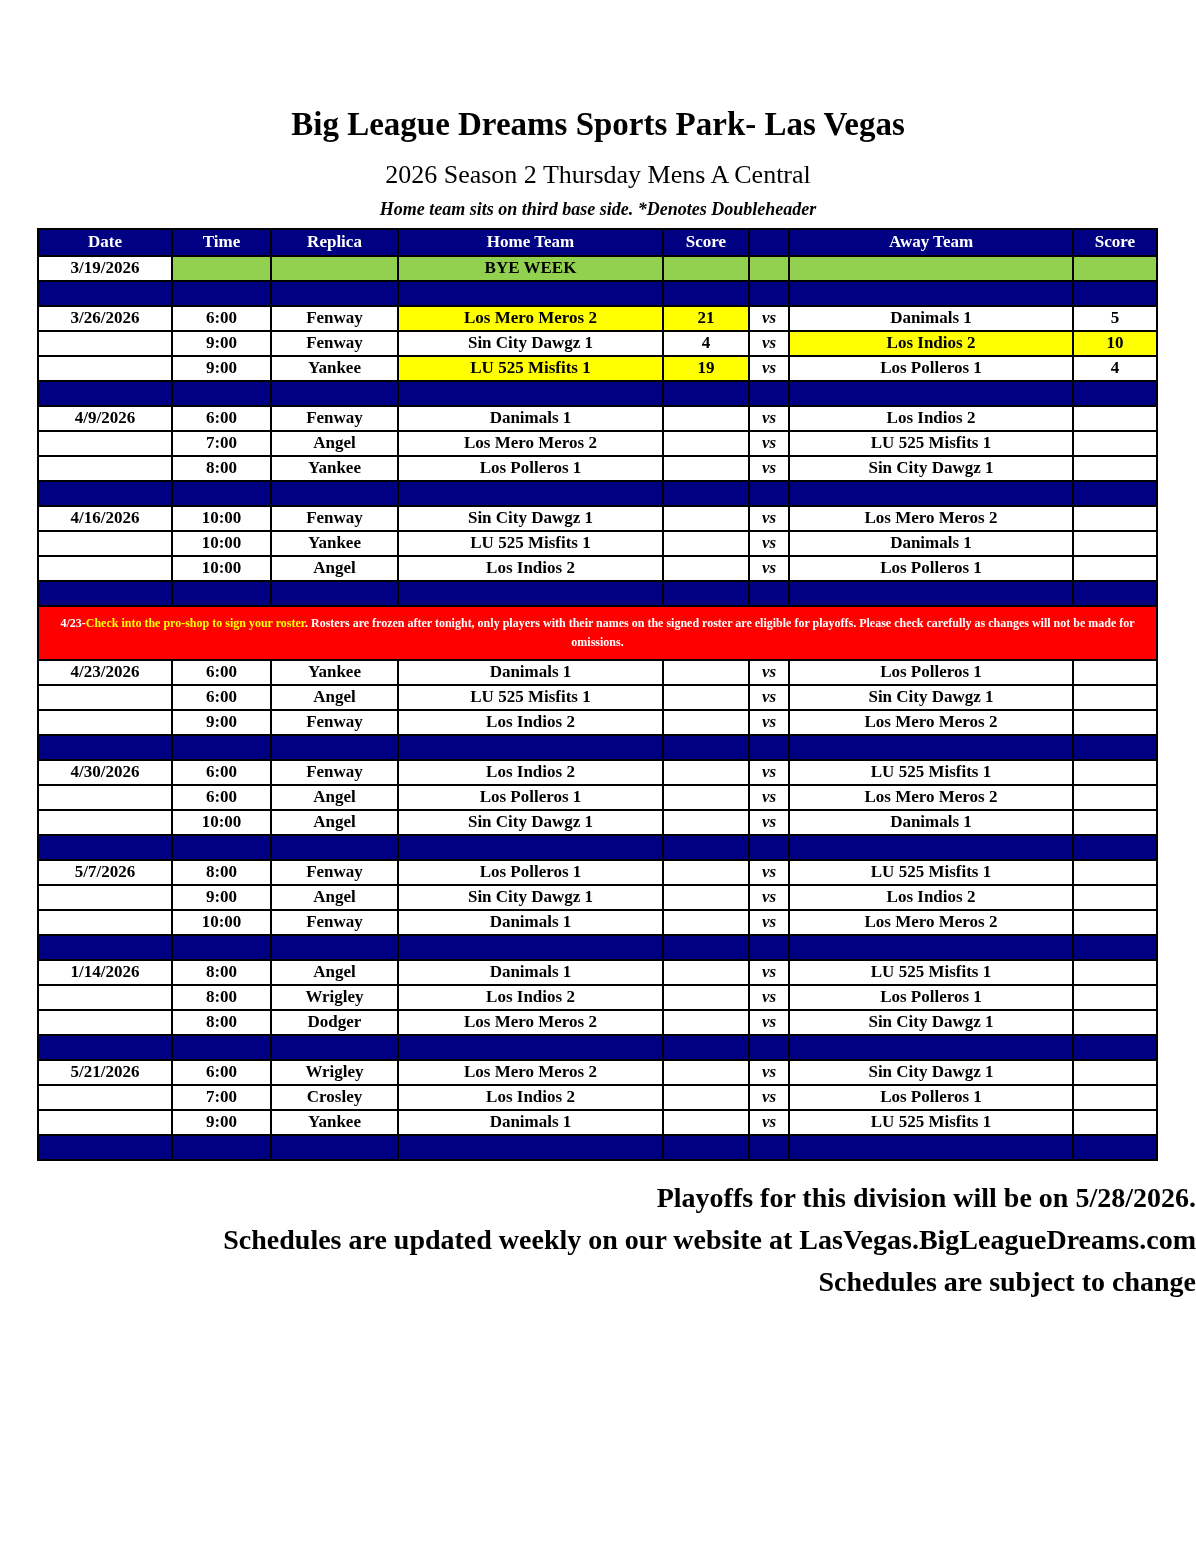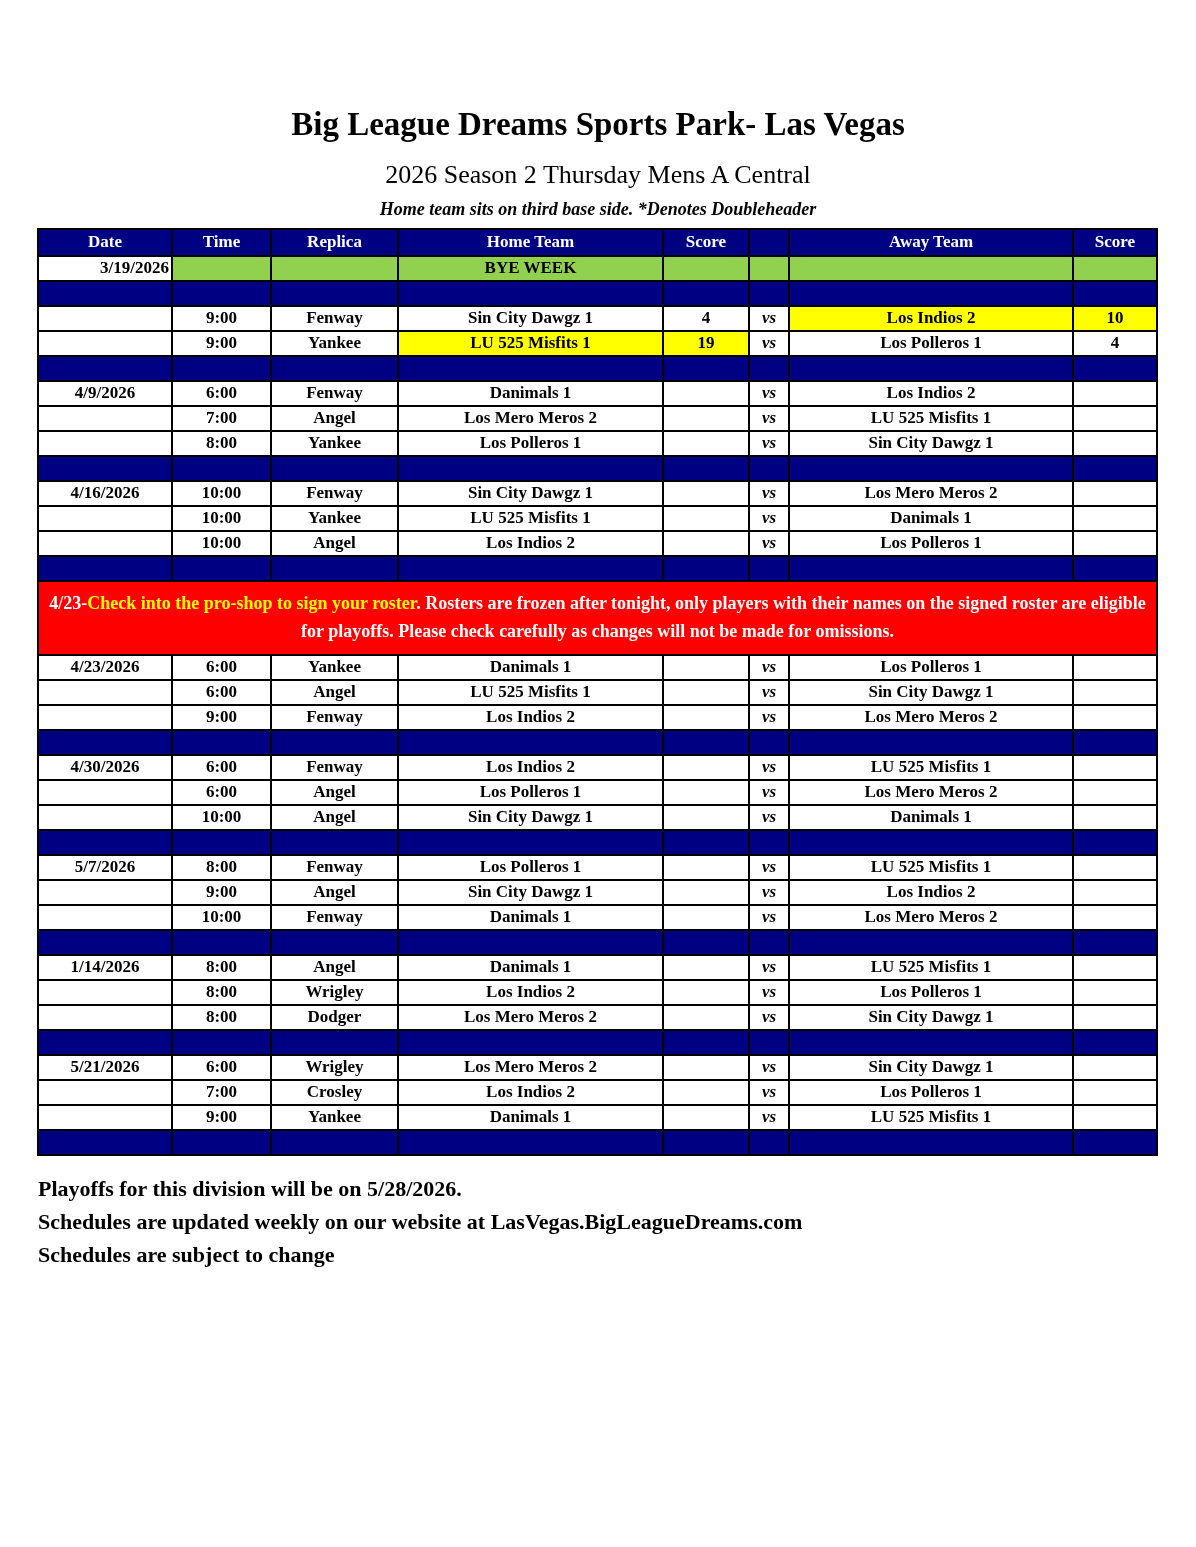--- a/index.html
+++ b/index.html
@@ -15,31 +15,31 @@
     margin-left:37px;width:1119px;border-collapse:collapse;table-layout:fixed;
   }
   .sched th,.sched td{
     border:2px solid #000;height:23px;padding:0 2px;
     font-size:17px;font-weight:bold;text-align:center;
     white-space:nowrap;overflow:hidden;line-height:1.2;
   }
   .sched thead th{background:var(--navy);color:#fff;height:25px;margin-left:44px;}
   tr.sep td{background:var(--navy);}
   tr.bye td.green{background:var(--green);}
-  tr.bye td.white{background:#fff;text-align:right;}
+  tr.bye td.white{background:#fff;}
   td.hl{background:var(--yellow);}
   td.c-vs{font-style:italic;text-transform:lowercase;}
   tr.notice td{
     background:var(--red);height:52px;line-height:1.55;
-    font-size:18px;padding:8px 8px;white-space:normal;
+    font-size:12px;padding:0 8px;white-space:normal;
   }
   .seg-white{color:#ffffff;}
   .seg-yellow{color:var(--yellow);}
   .footer{margin:16px 0 0 38px;}
-  .footer div{font-size:22px;font-weight:bold;line-height:1.5;}
+  .footer div{font-size:28px;font-weight:bold;line-height:1.5;text-align:right;}
 </style>
 </head>
 <body>
 
 <h1 class="title">Big League Dreams Sports Park- Las Vegas</h1>
 <h2 class="subtitle">2026  Season 2 Thursday Mens A Central</h2>
 <div class="note">Home team sits on third base side.  *Denotes Doubleheader</div>
 
 <table class="sched">
   <colgroup>
@@ -79,20 +79,30 @@
         <td class="c-date"></td>
         <td class="c-time"></td>
         <td class="c-replica"></td>
         <td class="c-home"></td>
         <td class="c-score"></td>
         <td class="c-vs"></td>
         <td class="c-away"></td>
         <td class="c-score"></td>
       </tr>
       <tr>
+        <td class="c-date">3/26/2026</td>
+        <td class="c-time">6:00</td>
+        <td class="c-replica">Fenway</td>
+        <td class="c-home hl">Los Mero Meros 2</td>
+        <td class="c-score hl">21</td>
+        <td class="c-vs">vs</td>
+        <td class="c-away">Danimals 1</td>
+        <td class="c-score">5</td>
+      </tr>
+      <tr>
         <td class="c-date"></td>
         <td class="c-time">9:00</td>
         <td class="c-replica">Fenway</td>
         <td class="c-home">Sin City Dawgz 1</td>
         <td class="c-score">4</td>
         <td class="c-vs">vs</td>
         <td class="c-away hl">Los Indios 2</td>
         <td class="c-score hl">10</td>
       </tr>
       <tr>

